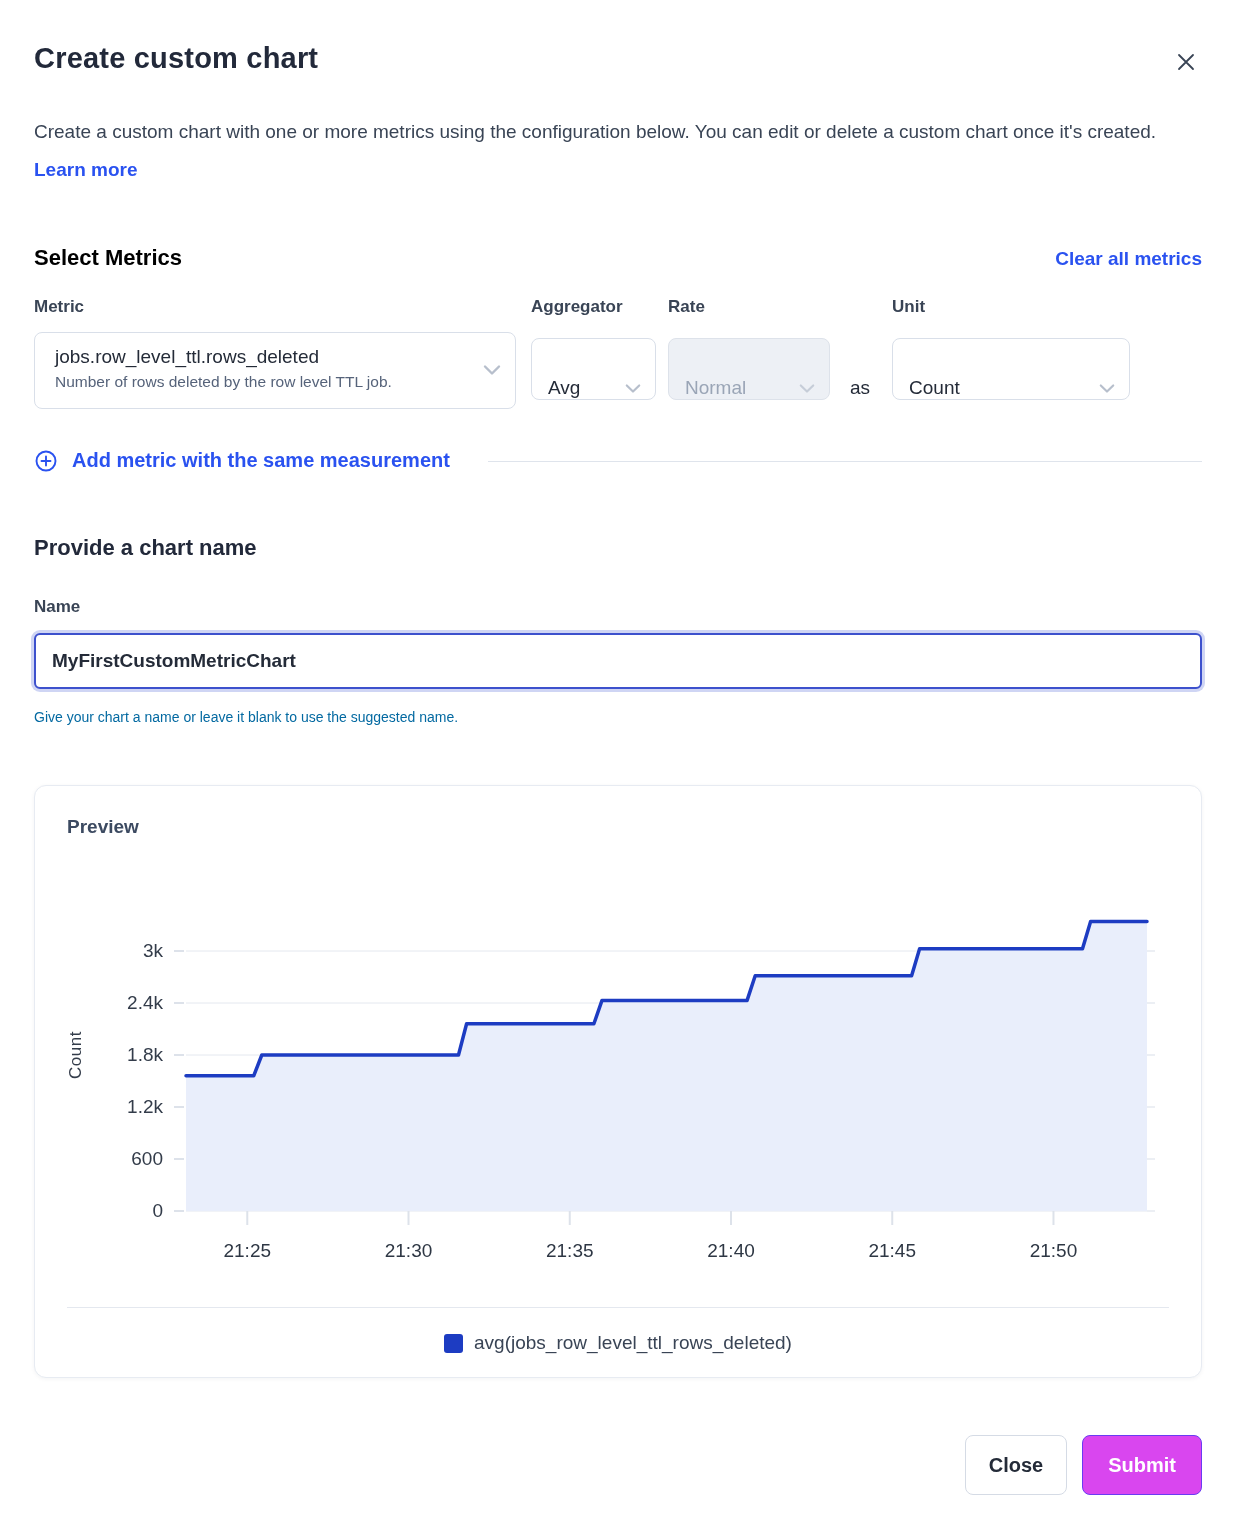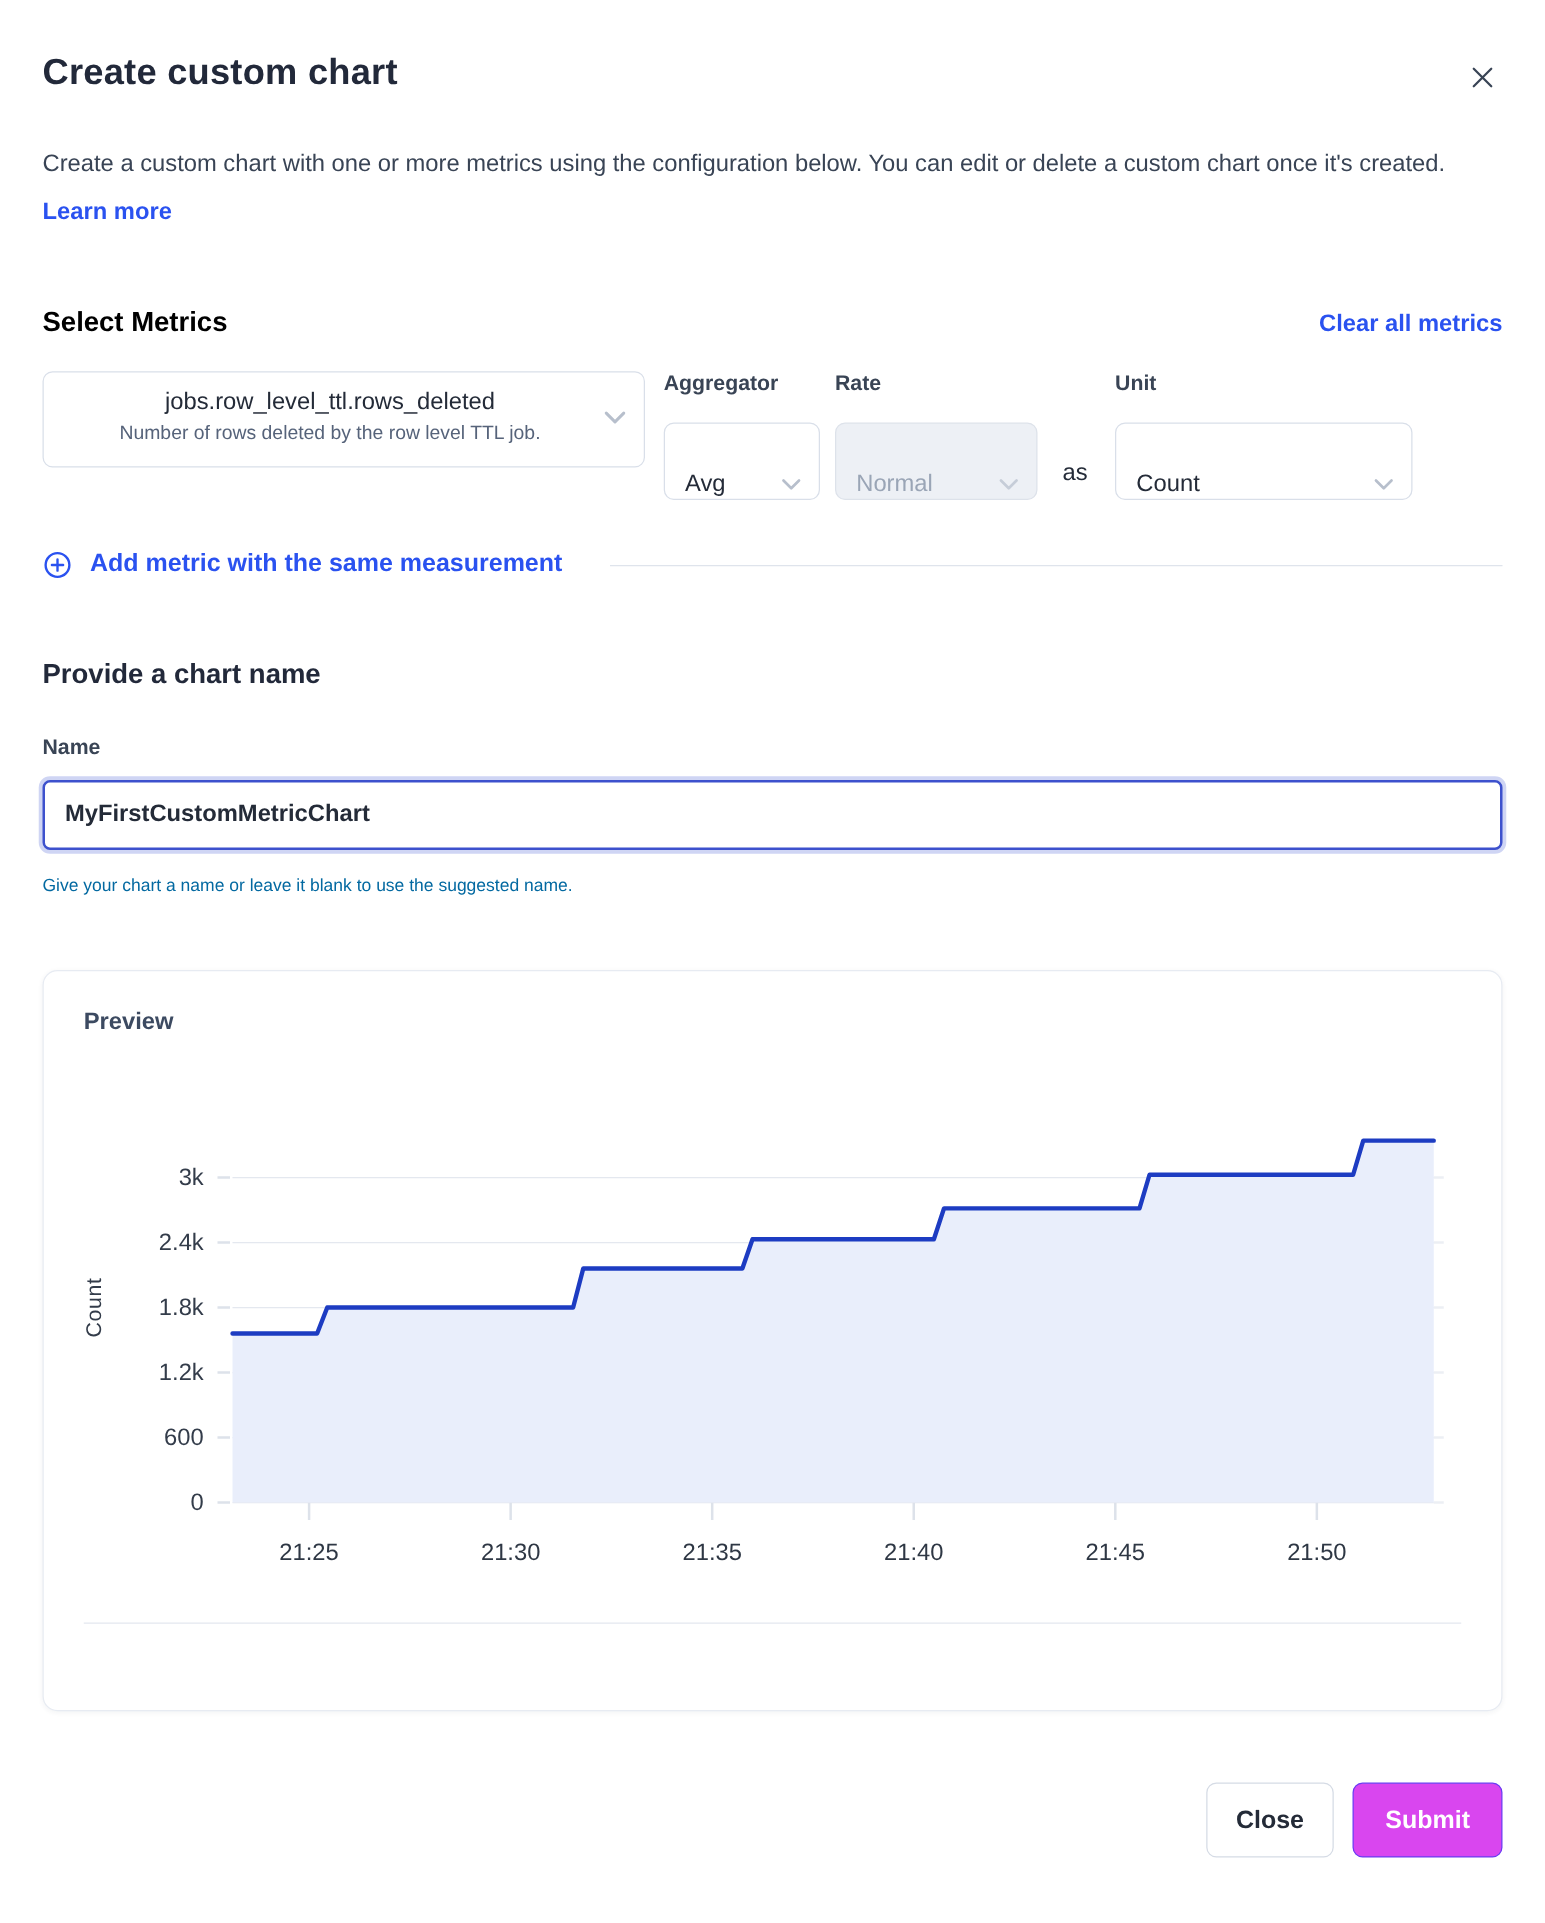--- a/index.html
+++ b/index.html
@@ -17,21 +17,21 @@
   
   .sec-head { display:flex; justify-content:space-between; align-items:baseline; margin-top:56px; }
   .sec-head h2 { font-size:22px; font-weight:700; color:#000000; }
   .clear-link { font-size:19px; }
 
   .fields-row { display:flex; margin-top:26px; }
   .fld-label { font-size:17px; font-weight:700; color:#394455; display:block; }
   .col-metric { width:482px; }
   .col-metric .fld-label { margin-bottom:15px; }
   .sm-label { margin-bottom:21px; }
-  .metric-select { width:482px; height:77px; border:1px solid #d9dfe9; border-radius:8px; background:#fff; padding:11px 42px 11px 20px; position:relative; cursor:pointer;text-align:center; }
+  .metric-select { width:482px; height:77px; border:1px solid #d9dfe9; border-radius:8px; background:#fff; padding:11px 42px 11px 20px; position:relative; cursor:pointer; }
   .metric-main { font-size:19px; color:#242b38; line-height:26px; }
   .metric-desc { font-size:15.5px; color:#56637a; line-height:24px; }
   .sel-chevron { position:absolute; right:14px; top:50%; transform:translateY(-50%); }
   .sm-select { height:62px; border:1px solid #d9dfe9; border-radius:8px; background:#fff; display:flex; align-items:flex-end; justify-content:space-between; padding:0 14px 0 16px; font-size:19px; color:#242b38; cursor:pointer; }
   .col-agg { margin-left:15px; width:125px; }
   .col-rate { margin-left:12px; width:162px; }
   .sm-select.disabled { background:#edf0f5; border-color:#dde2ea; color:#9aa5b6; cursor:default; }
   .as-col { align-self:flex-end; padding:0 22px 10px 20px; font-size:19px; color:#242b38; }
   .col-unit { width:238px; }
 
@@ -81,20 +81,21 @@
     <a class="link" href="#">Learn more</a>
   </p>
 
   <div class="sec-head">
     <h2>Select Metrics</h2>
     <a class="link clear-link" href="#">Clear all metrics</a>
   </div>
 
   <div class="fields-row">
     <div class="col-metric">
+      <span class="fld-label">Metric</span>
       <div class="metric-select">
         <div class="metric-main">jobs.row_level_ttl.rows_deleted</div>
         <div class="metric-desc">Number of rows deleted by the row level TTL job.</div>
         <span class="sel-chevron">
           <svg width="18" height="12" viewBox="0 0 18 12">
               <polyline points="2,2.5 9,9.5 16,2.5" fill="none" stroke="#b7bfcc" stroke-width="2.4" stroke-linecap="round" stroke-linejoin="round"></polyline>
             </svg>
         </span>
       </div>
     </div>
@@ -193,20 +194,24 @@
         <path d="M119.0,188.8 L186.7,188.8 L194.8,168.0 L391.5,168.0 L399.6,136.8 L526.9,136.8 L535.0,113.4 L680.1,113.4 L688.2,88.7 L844.6,88.7 L852.6,61.8 L1015.5,61.8 L1023.6,34.5 L1080.0,34.5" fill="none" stroke="#1d3cc2" stroke-width="3.5" stroke-linejoin="round" stroke-linecap="round"></path>
         <text x="96" y="330" text-anchor="end" font-size="19" fill="#333c4a">0</text>
         <text x="96" y="278" text-anchor="end" font-size="19" fill="#333c4a">600</text>
         <text x="96" y="226" text-anchor="end" font-size="19" fill="#333c4a">1.2k</text>
         <text x="96" y="174" text-anchor="end" font-size="19" fill="#333c4a">1.8k</text>
         <text x="96" y="122" text-anchor="end" font-size="19" fill="#333c4a">2.4k</text>
         <text x="96" y="70" text-anchor="end" font-size="19" fill="#333c4a">3k</text>
         <text x="14" y="168" text-anchor="middle" font-size="17" fill="#333c4a" transform="rotate(-90 14 168)" letter-spacing="0.5">Count</text>
       </svg>
     <div class="legend-divider"></div>
+    <div class="legend">
+      <div class="legend-swatch" style="background: rgb(29, 60, 194);"></div>
+      <div class="legend-text">avg(jobs_row_level_ttl_rows_deleted)</div>
+    </div>
   </div>
 
   <div class="footer">
     <button class="btn btn-close">Close</button>
     <button class="btn btn-submit">Submit</button>
   </div>
 
 </div>
 
 </body></html>

